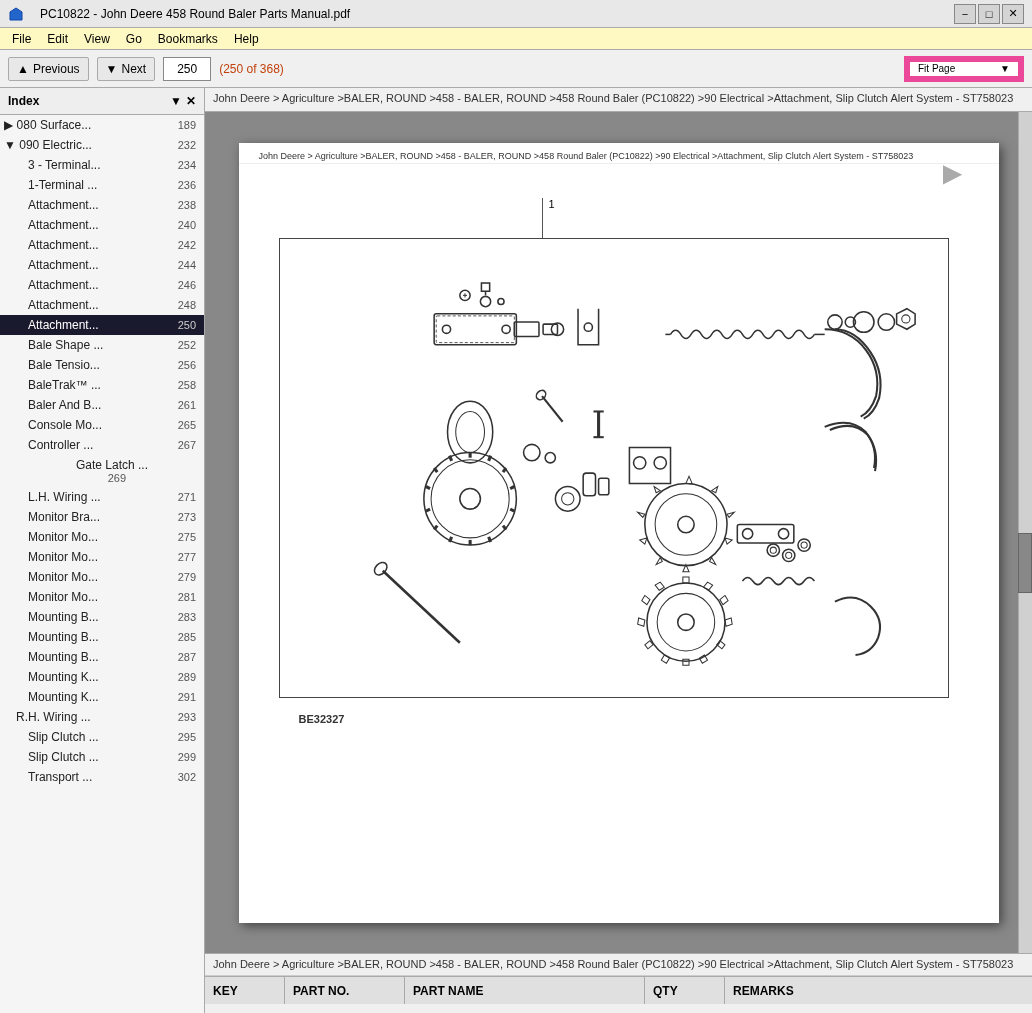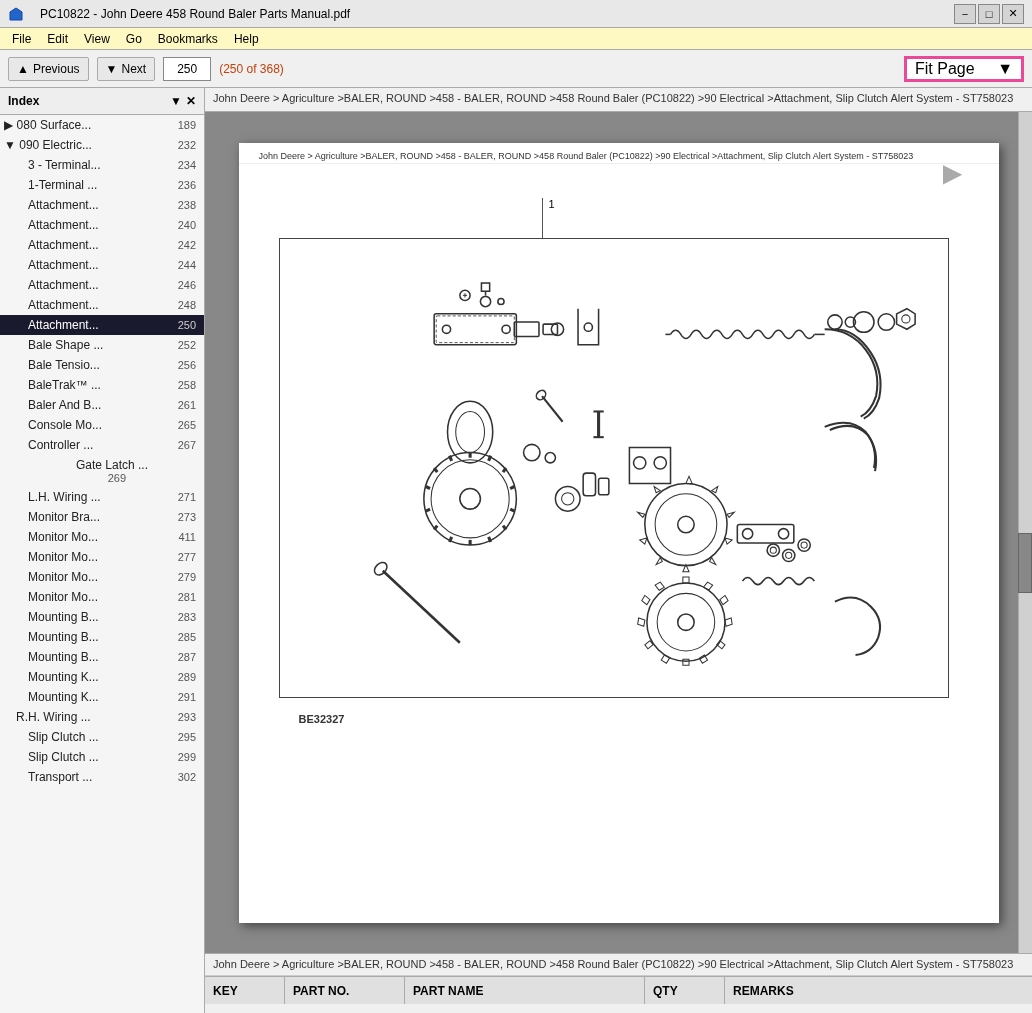--- a/index.html
+++ b/index.html
@@ -53,22 +53,22 @@
       display: flex; align-items: center; gap: 4px;
       padding: 4px 8px; cursor: pointer; font-size: 12px;
       background: #e8e8e8; border: 1px solid #aaa; border-radius: 2px;
     }
     .page-input {
       width: 48px; height: 24px; text-align: center; border: 1px solid #888;
       font-size: 12px; background: white;
     }
     .page-info { font-size: 12px; color: #c2410c; }
     .fit-select {
-      display: flex; align-items: center; border: 3px solid #ec4899; background: white;
-      height: 26px; padding: 0 8px; gap: 8px; cursor: pointer; font-size: 16px;
+      display: flex; align-items: center; border: 6px solid #ec4899; background: white;
+      height: 26px; padding: 0 8px; gap: 8px; cursor: pointer; font-size: 10px;
       min-width: 120px; justify-content: space-between;
     }
     
     
     .main-layout {
       display: flex;
       height: calc(1013px - 28px - 22px - 38px);
     }
     
     
@@ -315,21 +315,21 @@
         <div class="sidebar-item" style="padding-left: 28px;">
           <span class="item-text">L.H. Wiring ...</span>
           <span class="item-page">271</span>
         </div>
         <div class="sidebar-item" style="padding-left: 28px;">
           <span class="item-text">Monitor Bra...</span>
           <span class="item-page">273</span>
         </div>
         <div class="sidebar-item" style="padding-left: 28px;">
           <span class="item-text">Monitor Mo...</span>
-          <span class="item-page">411</span>
+          <span class="item-page">275</span>
         </div>
         <div class="sidebar-item" style="padding-left: 28px;">
           <span class="item-text">Monitor Mo...</span>
           <span class="item-page">277</span>
         </div>
         <div class="sidebar-item" style="padding-left: 28px;">
           <span class="item-text">Monitor Mo...</span>
           <span class="item-page">279</span>
         </div>
         <div class="sidebar-item" style="padding-left: 28px;">

